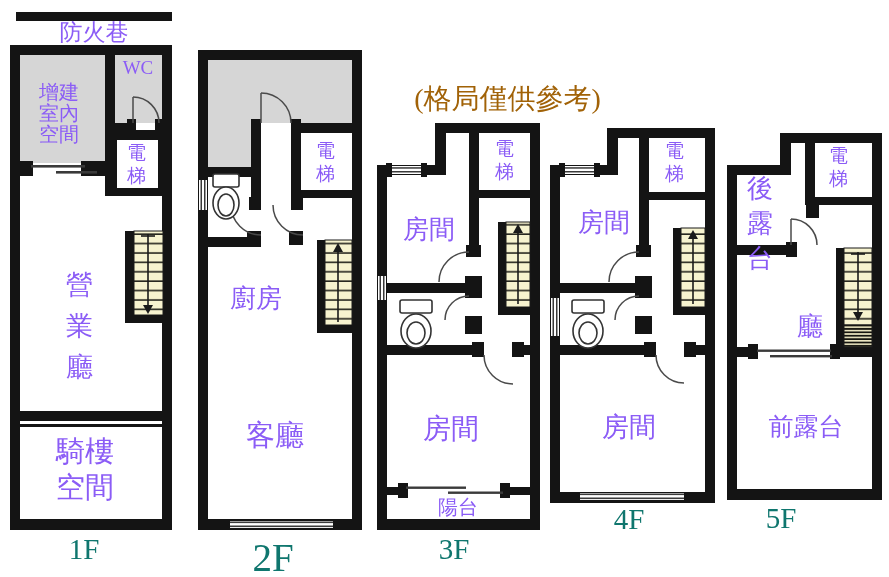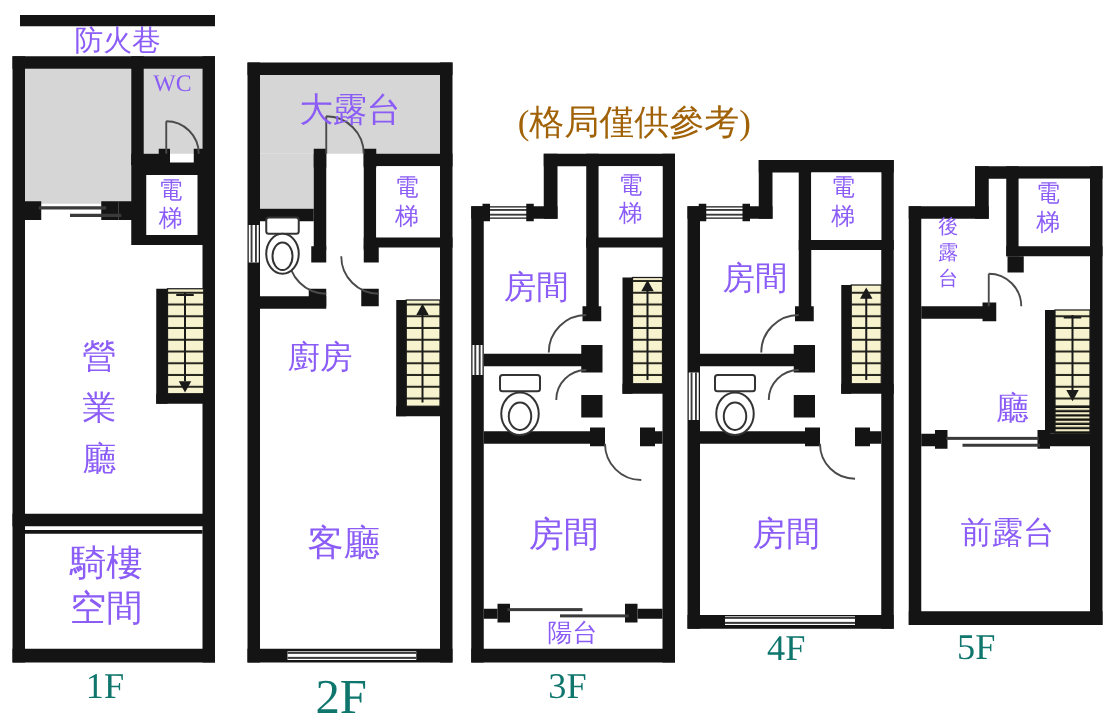--- a/index.html
+++ b/index.html
@@ -279,42 +279,42 @@
       <line class="sl" x1="858" y1="252" x2="858" y2="313"></line>
       <line class="sl" x1="851" y1="254" x2="865" y2="254"></line>
       <polygon fill="#1a1a1a" points="853,312 863,312 858,321"></polygon>
     </g>
   </g>
 </svg>
 
 <div class="lbl" style="left:54px;top:20px;width:80px;font-size:23px;">防火巷</div>
 <div class="lbl note" style="left:400px;top:83px;width:215px;font-size:28px;">(格局僅供參考)</div>
 
+<div class="lbl stack" style="left:36px;top:82px;width:46px;font-size:20px;line-height:21px;">增建室內空間</div>
 <div class="lbl" style="left:121px;top:57px;width:34px;font-size:19px;">WC</div>
 <div class="lbl stack" style="left:126px;top:141px;width:21px;font-size:19px;line-height:23px;">電梯</div>
 <div class="lbl stack" style="left:65px;top:265px;width:29px;font-size:27px;line-height:41px;">營業廳</div>
 <div class="lbl stack" style="left:50px;top:433px;width:70px;font-size:29px;line-height:36px;">騎樓空間</div>
 <div class="lbl flab" style="left:58px;top:533px;width:52px;font-size:29px;">1F</div>
 
-<div class="lbl" style="left:237px;top:73px;width:86px;font-size:27px;">大露台</div>
 <div class="lbl stack" style="left:315px;top:139px;width:21px;font-size:19px;line-height:23px;">電梯</div>
-<div class="lbl" style="left:227px;top:271px;width:58px;font-size:26px;">廚房</div>
+<div class="lbl" style="left:227px;top:284px;width:58px;font-size:26px;">廚房</div>
 <div class="lbl" style="left:242px;top:419px;width:66px;font-size:29px;">客廳</div>
 <div class="lbl flab" style="left:247px;top:536px;width:52px;font-size:39px;">2F</div>
 
 <div class="lbl stack" style="left:494px;top:137px;width:21px;font-size:19px;line-height:23px;">電梯</div>
 <div class="lbl" style="left:400px;top:215px;width:58px;font-size:26px;">房間</div>
 <div class="lbl" style="left:421px;top:413px;width:60px;font-size:28px;">房間</div>
 <div class="lbl" style="left:434px;top:496px;width:48px;font-size:20px;">陽台</div>
 <div class="lbl flab" style="left:428px;top:533px;width:52px;font-size:29px;">3F</div>
 
 <div class="lbl stack" style="left:664px;top:139px;width:21px;font-size:19px;line-height:23px;">電梯</div>
 <div class="lbl" style="left:575px;top:208px;width:58px;font-size:26px;">房間</div>
 <div class="lbl" style="left:600px;top:412px;width:58px;font-size:27px;">房間</div>
 <div class="lbl flab" style="left:603px;top:503px;width:52px;font-size:29px;">4F</div>
 
 <div class="lbl stack" style="left:828px;top:144px;width:21px;font-size:19px;line-height:23px;">電梯</div>
-<div class="lbl stack" style="left:747px;top:171px;width:23px;font-size:16px;line-height:21px;">後露台</div>
+<div class="lbl stack" style="left:747px;top:171px;width:23px;font-size:26px;line-height:35px;">後露台</div>
 <div class="lbl" style="left:795px;top:312px;width:30px;font-size:26px;">廳</div>
 <div class="lbl" style="left:767px;top:413px;width:78px;font-size:25px;text-align:center;">前露台</div>
 <div class="lbl flab" style="left:755px;top:502px;width:52px;font-size:29px;">5F</div>
 
 </div>
 
 </body></html>

